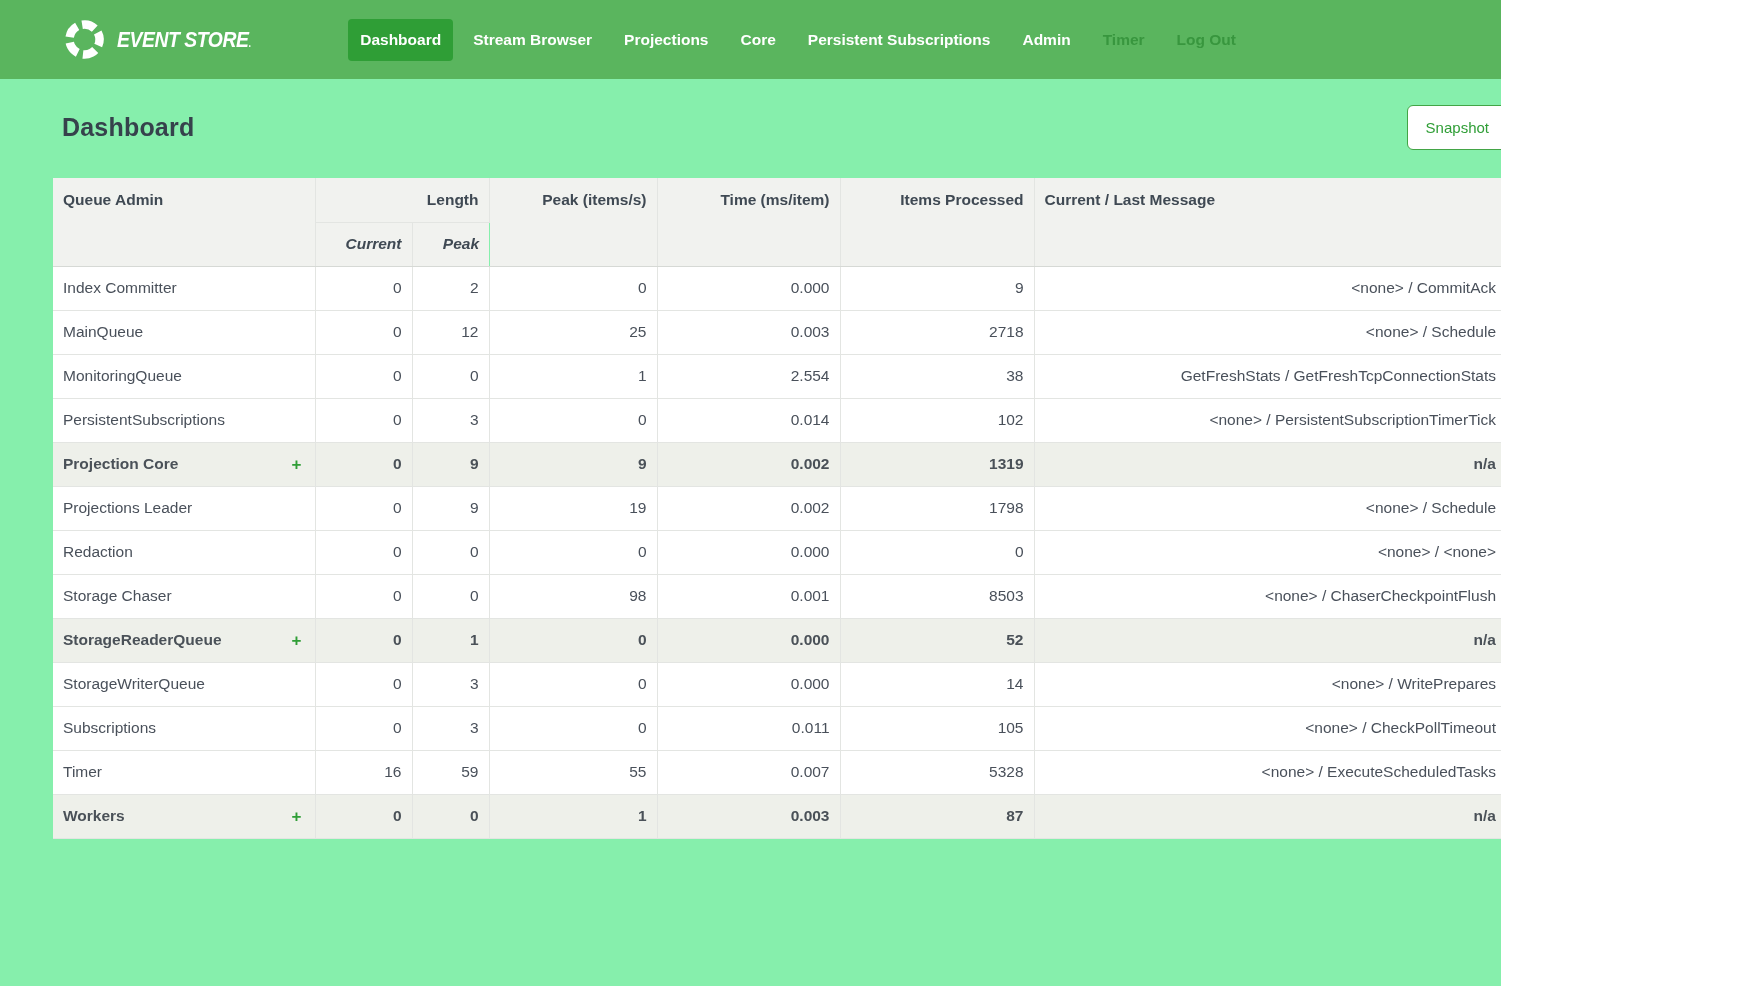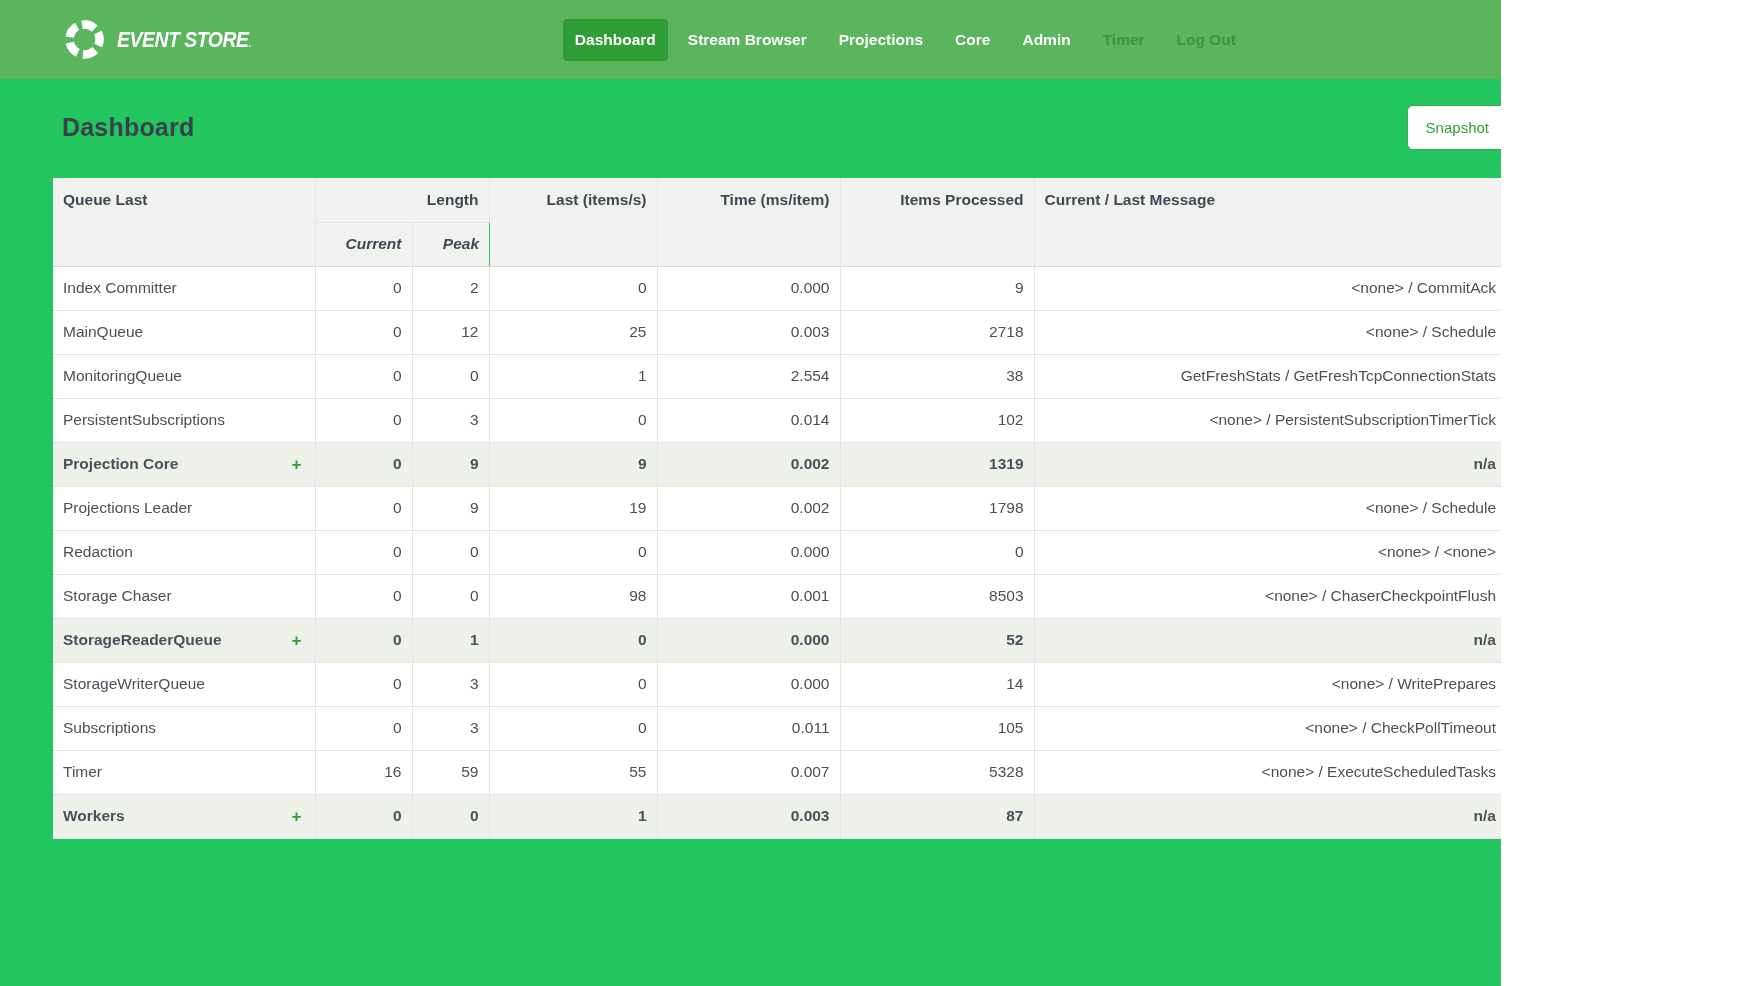--- a/index.html
+++ b/index.html
@@ -14,21 +14,21 @@
     --text:#49505a;
     --heading:#36424c;
   }
   *{box-sizing:border-box;margin:0;padding:0;}
   html,body{background:#fff;}
   body{
     font-family:"Liberation Sans","DejaVu Sans",sans-serif;
     color:var(--text);
   }
   .page{
-    width:1501px;height:986px;overflow:hidden;background:#22c55e;position:relative;
+    width:1501px;height:986px;overflow:hidden;background:#86efac;position:relative;
   }
 
   
   .navbar{
     height:79px;background:var(--header-green);
     display:flex;align-items:center;
     padding-left:62px;padding-right:253px;
   }
   .brand{display:flex;align-items:center;gap:10px;}
   .brand svg{display:block;}
@@ -108,20 +108,21 @@
           </g>
         </svg>
       </span>
       <span class="brand-text"><span>EVENT STORE</span><span class="brand-mark">.</span></span>
     </div>
     <nav class="nav">
         <a class="nav-item active">Dashboard</a>
         <a class="nav-item">Stream Browser</a>
         <a class="nav-item">Projections</a>
         <a class="nav-item">Core</a>
+        <a class="nav-item">Persistent Subscriptions</a>
         <a class="nav-item">Admin</a>
         <a class="nav-item muted">Timer</a>
         <a class="nav-item muted">Log Out</a>
       </nav>
   </header>
 
   <div class="content">
     <div class="page-head">
       <h1 class="page-title">Dashboard</h1>
       <button class="snapshot-btn">Snapshot</button>
@@ -132,23 +133,23 @@
         <col style="width:262px">
           <col style="width:97px">
           <col style="width:77px">
         <col style="width:168px">
           <col style="width:183px">
           <col style="width:194px">
         <col style="width:474px">
       </colgroup>
       <thead>
         <tr>
-          <th class="th-name rspan" rowspan="2">Queue Last</th>
+          <th class="th-name rspan" rowspan="2">Queue Admin</th>
           <th class="th-length" colspan="2">Length</th>
-          <th class="rspan" rowspan="2">Last (items/s)</th>
+          <th class="rspan" rowspan="2">Peak (items/s)</th>
           <th class="rspan" rowspan="2">Time (ms/item)</th>
           <th class="rspan" rowspan="2">Items Processed</th>
           <th class="th-msg rspan" rowspan="2">Current / Last Message</th>
         </tr>
         <tr class="subhead">
           <th>Current</th>
           <th>Peak</th>
         </tr>
       </thead>
       <tbody>

